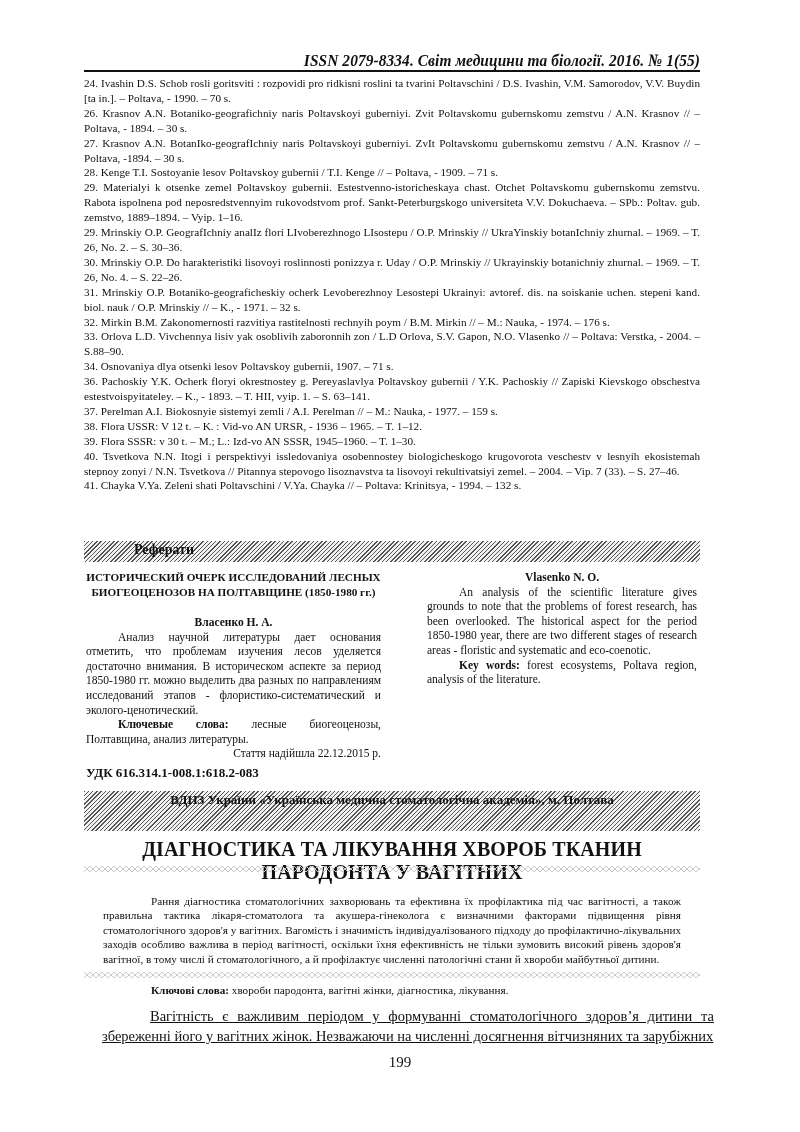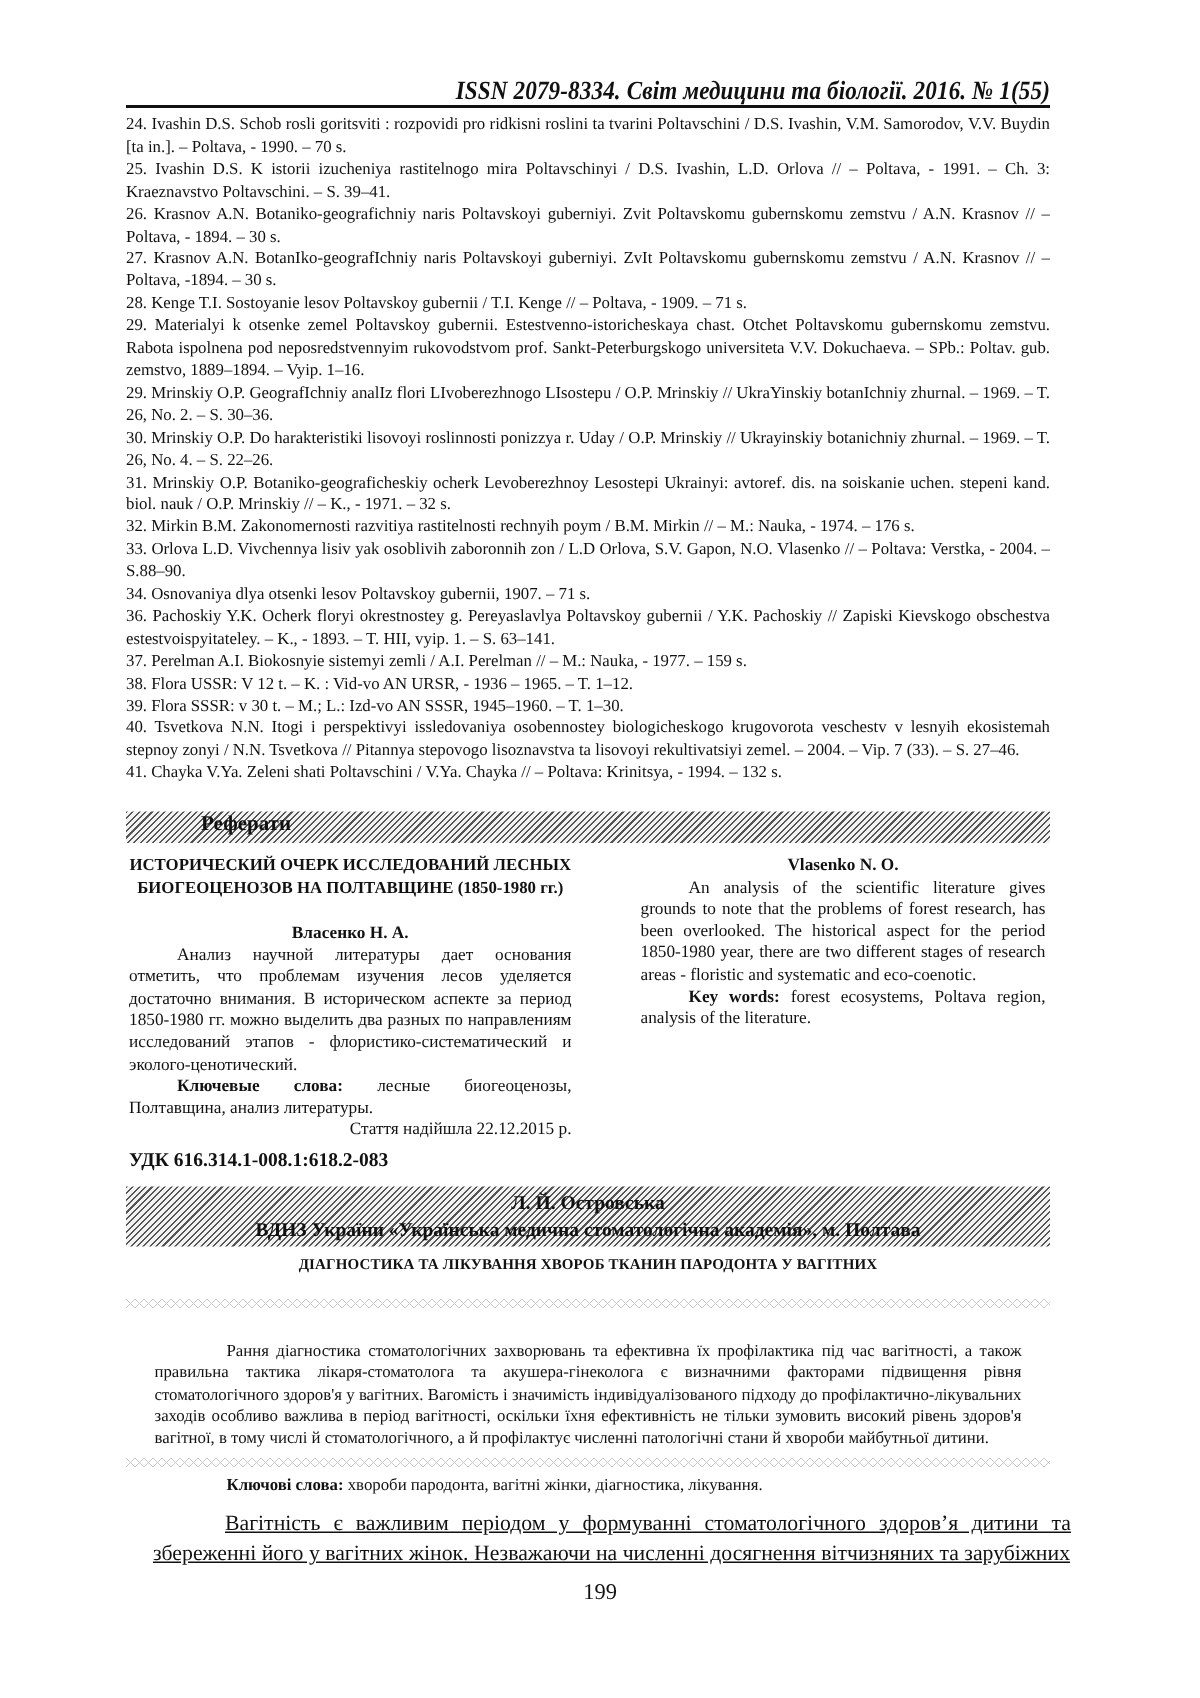--- a/index.html
+++ b/index.html
@@ -30,21 +30,21 @@
   .col .kw b { font-weight: bold; }
   .col .received { text-align: right; margin: 0; }
 
   .udc { position: absolute; left: 86px; top: 765px; font-weight: bold; font-size: 13px; }
 
   .author-bar { position: absolute; left: 84px; top: 791px; width: 616px; height: 40px; text-align: center; }
   .author-bar .name { font-weight: bold; font-size: 13px; line-height: 18px; padding-top: 2px; }
   .author-bar .affil { font-weight: bold; font-size: 13px; line-height: 18px; }
 
   .article-title { position: absolute; left: 84px; top: 838px; width: 616px; text-align: center;
-    font-weight: bold; font-size: 10px; letter-spacing: 0.1px; }
+    font-weight: bold; font-size: 20px; letter-spacing: 0.1px; }
 
   .zigzag { position: absolute; left: 84px; width: 616px; height: 6px;
     background-image: linear-gradient(135deg, transparent 45%, #c9c9c9 45%, #c9c9c9 55%, transparent 55%),
                       linear-gradient(45deg, transparent 45%, #c9c9c9 45%, #c9c9c9 55%, transparent 55%);
     background-size: 6px 6px; }
   .zz-top { top: 866px; }
   .zz-bottom { top: 972px; }
 
   .summary { position: absolute; left: 86px; top: 877px; width: 612px; font-size: 11.2px; line-height: 14.4px; }
   .summary p { margin: 17px; text-align: justify; }
@@ -57,21 +57,20 @@
   .page-number { position: absolute; left: 0; top: 1054px; width: 800px; text-align: center; font-size: 15px; }
 </style>
 </head>
 <body>
 
 <div class="running-head">ISSN 2079-8334. Світ медицини та біології. 2016. № 1(55)</div>
 <div class="head-rule"></div>
 
 <div class="refs">
   <p class="ref">24. Ivashin D.S. Schob rosli goritsviti : rozpovidi pro ridkisni roslini ta tvarini Poltavschini / D.S. Ivashin, V.M. Samorodov, V.V. Buydin [ta in.]. – Poltava, - 1990. – 70 s.</p>
-  <p class="ref">25. Ivashin D.S. K istorii izucheniya rastitelnogo mira Poltavschinyi / D.S. Ivashin, L.D. Orlova // – Poltava, - 1991. – Ch. 3: Kraeznavstvo Poltavschini. – S. 39–41.</p>
   <p class="ref">26. Krasnov A.N. Botaniko-geografichniy naris Poltavskoyi guberniyi. Zvit Poltavskomu gubernskomu zemstvu / A.N. Krasnov // – Poltava, - 1894. – 30 s.</p>
   <p class="ref">27. Krasnov A.N. BotanIko-geografIchniy naris Poltavskoyi guberniyi. ZvIt Poltavskomu gubernskomu zemstvu / A.N. Krasnov // – Poltava, -1894. – 30 s.</p>
   <p class="ref">28. Kenge T.I. Sostoyanie lesov Poltavskoy gubernii / T.I. Kenge // – Poltava, - 1909. – 71 s.</p>
   <p class="ref">29. Materialyi k otsenke zemel Poltavskoy gubernii. Estestvenno-istoricheskaya chast. Otchet Poltavskomu gubernskomu zemstvu. Rabota ispolnena pod neposredstvennyim rukovodstvom prof. Sankt-Peterburgskogo universiteta V.V. Dokuchaeva. – SPb.: Poltav. gub. zemstvo, 1889–1894. – Vyip. 1–16.</p>
   <p class="ref">29. Mrinskiy O.P. GeografIchniy analIz flori LIvoberezhnogo LIsostepu / O.P. Mrinskiy // UkraYinskiy botanIchniy zhurnal. – 1969. – T. 26, No. 2. – S. 30–36.</p>
   <p class="ref">30. Mrinskiy O.P. Do harakteristiki lisovoyi roslinnosti ponizzya r. Uday / O.P. Mrinskiy // Ukrayinskiy botanichniy zhurnal. – 1969. – T. 26, No. 4. – S. 22–26.</p>
   <p class="ref">31. Mrinskiy O.P. Botaniko-geograficheskiy ocherk Levoberezhnoy Lesostepi Ukrainyi: avtoref. dis. na soiskanie uchen. stepeni kand. biol. nauk / O.P. Mrinskiy // – K., - 1971. – 32 s.</p>
   <p class="ref">32. Mirkin B.M. Zakonomernosti razvitiya rastitelnosti rechnyih poym / B.M. Mirkin // – M.: Nauka, - 1974. – 176 s.</p>
   <p class="ref">33. Orlova L.D. Vivchennya lisiv yak osoblivih zaboronnih zon / L.D Orlova, S.V. Gapon, N.O. Vlasenko // – Poltava: Verstka, - 2004. – S.88–90.</p>
   <p class="ref">34. Osnovaniya dlya otsenki lesov Poltavskoy gubernii, 1907. – 71 s.</p>
@@ -97,21 +96,20 @@
 
 <div class="col col-right">
   <p class="author">Vlasenko N. O.</p>
   <p class="abstract">An analysis of the scientific literature gives grounds to note that the problems of forest research, has been overlooked. The historical aspect for the period 1850-1980 year, there are two different stages of research areas - floristic and systematic and eco-coenotic.</p>
   <p class="kw"><b>Key words:</b><span> forest ecosystems, Poltava region, analysis of the literature.</span></p>
 </div>
 
 <div class="udc">УДК 616.314.1-008.1:618.2-083</div>
 
 <div class="author-bar hatch">
-  <div class="name">Л. Й. Островська</div>
   <div class="affil">ВДНЗ України «Українська медична стоматологічна академія», м. Полтава</div>
 </div>
 
 <div class="article-title">ДІАГНОСТИКА ТА ЛІКУВАННЯ ХВОРОБ ТКАНИН ПАРОДОНТА У ВАГІТНИХ</div>
 
 <div class="zigzag zz-top"></div>
 <div class="summary">
   <p class="text">Рання діагностика стоматологічних захворювань та ефективна їх профілактика під час вагітності, а також правильна тактика лікаря-стоматолога та акушера-гінеколога є визначними факторами підвищення рівня стоматологічного здоров'я у вагітних. Вагомість і значимість індивідуалізованого підходу до профілактично-лікувальних заходів особливо важлива в період вагітності, оскільки їхня ефективність не тільки зумовить високий рівень здоров'я вагітної, в тому числі й стоматологічного, а й профілактує численні патологічні стани й хвороби майбутньої дитини.</p>
   <p class="kw"><b>Ключові слова:</b><span> хвороби пародонта, вагітні жінки, діагностика, лікування.</span></p>
 </div>

